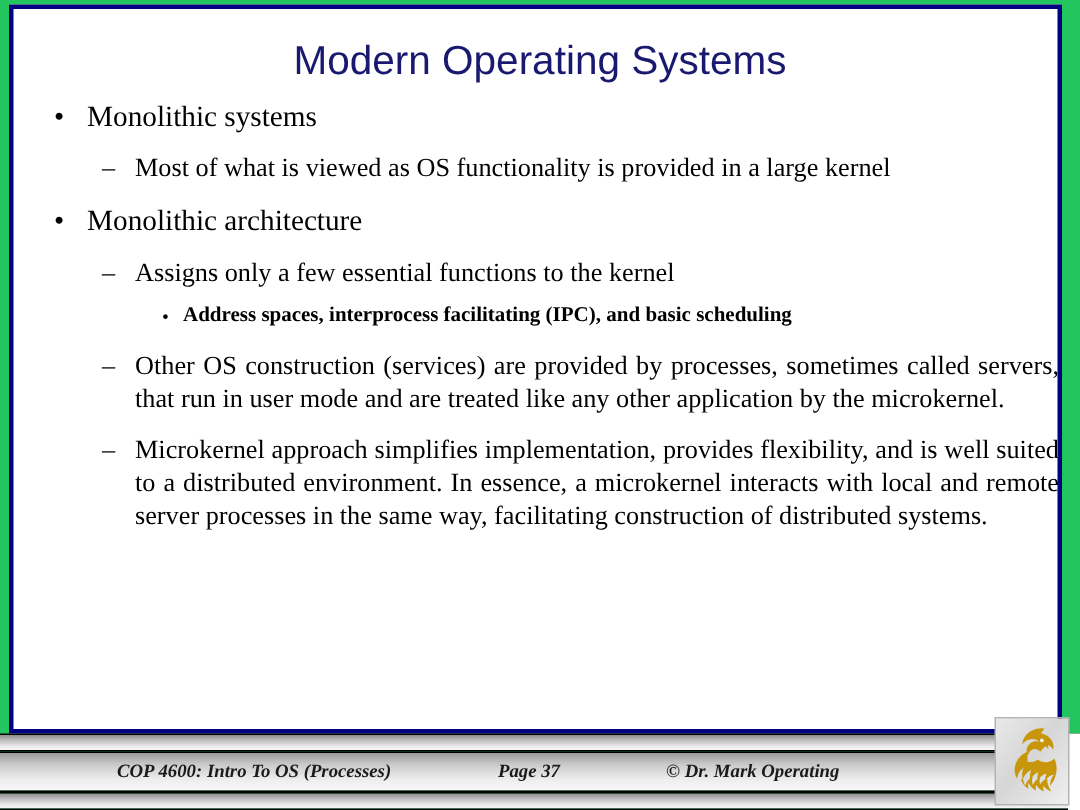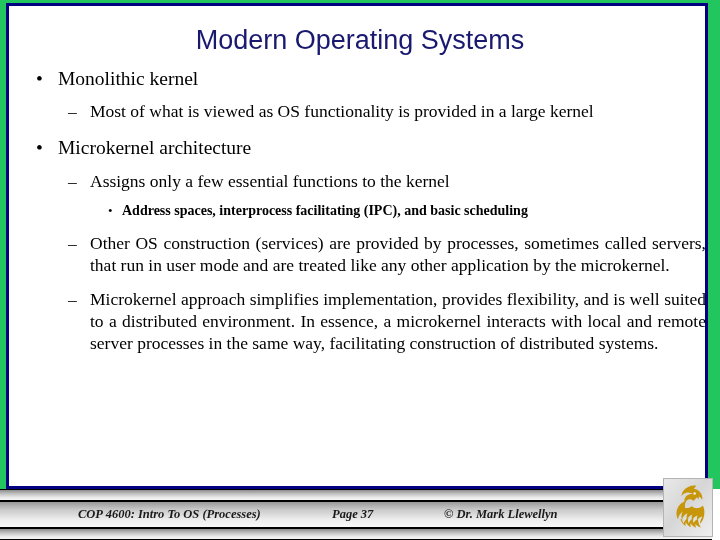--- a/index.html
+++ b/index.html
@@ -180,31 +180,31 @@
 <div id="slide">
 
   <div id="frame"></div>
 
   <div id="title">Modern Operating Systems</div>
 
   <div id="body">
 
     <div class="lvl1">
       <span class="mk">•</span>
-      <span class="txt">Monolithic kernel</span>
+      <span class="txt">Monolithic systems</span>
     </div>
 
     <div class="lvl2 sp-c">
       <span class="mk">–</span>
       <span class="txt">Most of what is viewed as OS functionality is provided in a large kernel</span>
     </div>
 
     <div class="lvl1 sp-b">
       <span class="mk">•</span>
-      <span class="txt">Microkernel architecture</span>
+      <span class="txt">Monolithic architecture</span>
     </div>
 
     <div class="lvl2 sp-d">
       <span class="mk">–</span>
       <span class="txt">Assigns only a few essential functions to the kernel</span>
     </div>
 
     <div class="lvl3 sp-c">
       <span class="mk">•</span>
       <span class="txt">Address spaces, interprocess facilitating (IPC), and basic scheduling</span>
@@ -223,21 +223,21 @@
   </div>
 
   <div id="footer">
     <div class="band" id="band-top"></div>
     <div class="band" id="band-mid"></div>
     <div class="band" id="band-bottom"></div>
 
     <div id="footer-text">
       <span id="footer-course">COP 4600: Intro To OS  (Processes)</span>
       <span id="footer-page">Page 37</span>
-      <span id="footer-copy">© Dr. Mark Llewellyn</span>
+      <span id="footer-copy">© Dr. Mark Operating</span>
     </div>
   </div>
 
   <div id="corner-white"></div>
 
   <div id="logo-box">
     <svg width="48" height="57" viewBox="0 0 48 57">
       <g fill="#C8960A">
 
         <path d="M30.5 6.5c-4.8 0-8.6 2.1-10.9 5.1-1.3 1.7-2.0 3.7-2.1 5.6 1.6-2.2 3.9-3.6 6.6-3.6 2.0 0 3.7 0.7 4.9 1.8-1.1-0.3-2.1-0.4-3.1-0.2-2.9 0.5-4.9 2.7-5.4 5.2-0.3 1.6 0.1 3.1 0.9 4.2 0.2-1.9 1.3-3.4 3.0-4.0 1.9-0.7 3.9 0 5.0 1.5l3.4-3.6c0.9 0.4 1.6 1.1 2.0 2.0 0.2-1.0 0.1-2.0-0.2-2.9 1.6 0.6 2.9 1.8 3.6 3.4 0.6-3.0-0.3-5.9-2.3-8.0-1.6-1.7-3.7-2.8-5.9-3.2 0.7-1.1 1.4-2.1 2.2-3.0-0.6-0.2-1.1-0.3-1.7-0.3z"></path>

